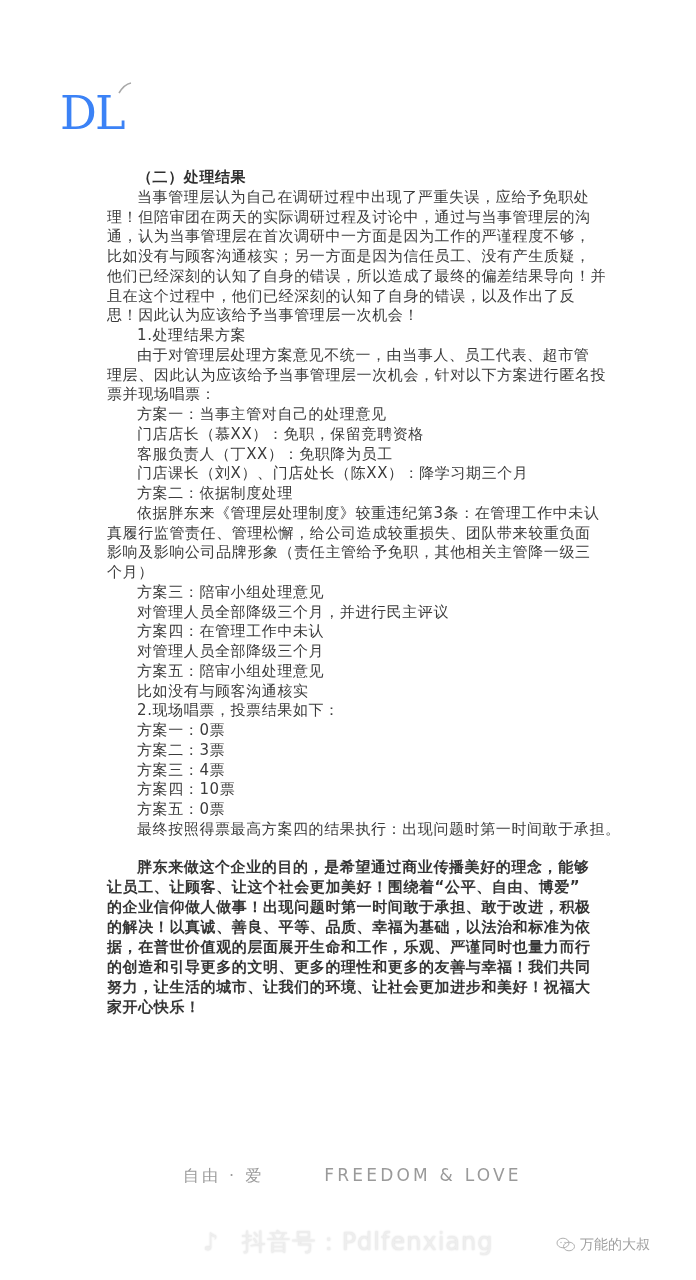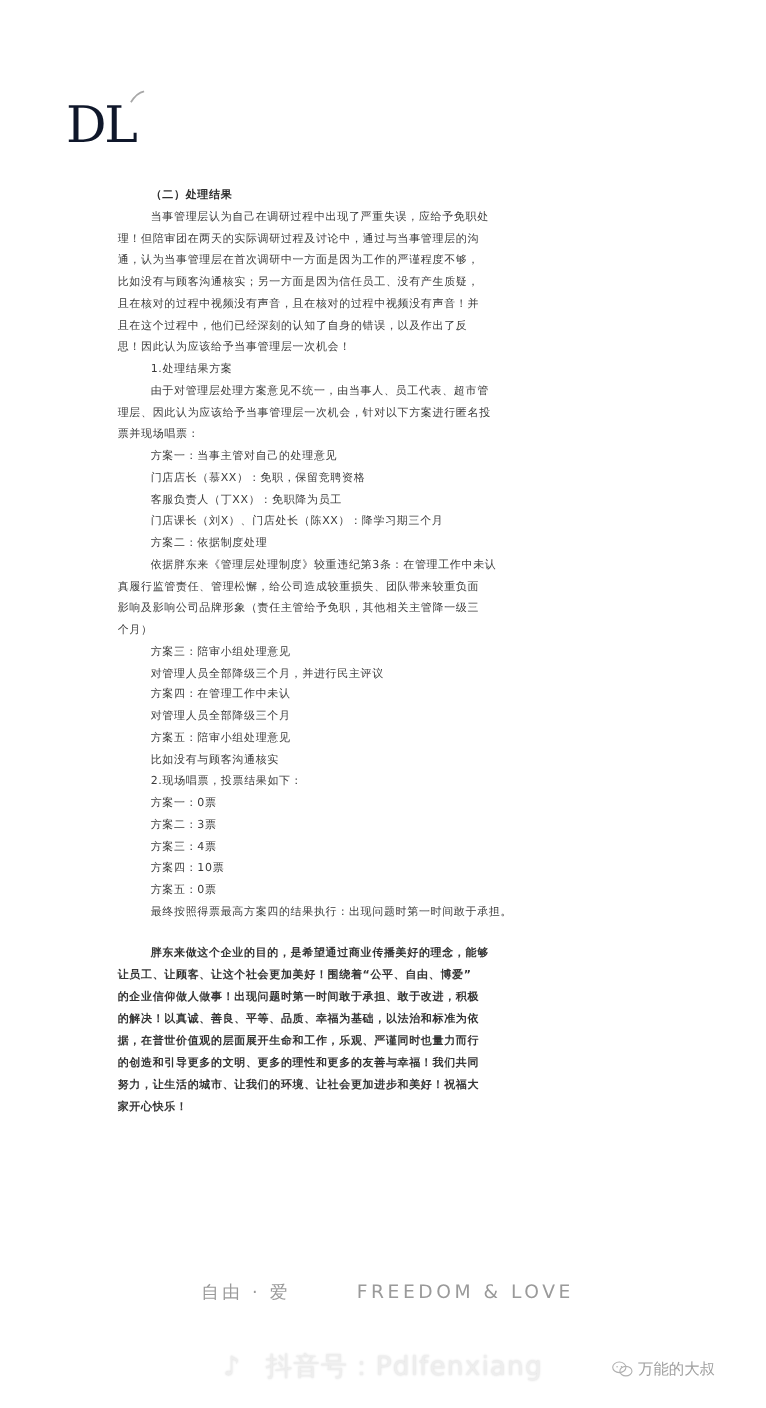--- a/index.html
+++ b/index.html
@@ -21,42 +21,42 @@
     top: 82px;
     width: 80px;
     height: 60px;
   }
   .logo-text {
     position: absolute;
     left: 0;
     top: 8px;
     font-family: "DejaVu Serif", "Liberation Serif", serif;
     font-size: 46px;
-    color: #0f172a;
+    color: #3b82f6;
     letter-spacing: -2px;
     line-height: 1;
   }
   .logo-accent {
     position: absolute;
     left: 58px;
     top: 0;
     width: 14px;
     height: 12px;
   }
   .doc {
     position: absolute;
     left: 107px;
     top: 168px;
     width: 484px;
   }
   .line {
     display: block;
     height: 19.75px;
     line-height: 19.75px;
-    font-size: 10px;
+    font-size: 15px;
     white-space: nowrap;
     letter-spacing: 0.6px;
     color: #3b3b3b;
   }
   .indent { padding-left: 30px; }
   .heading {
     font-weight: bold;
     padding-left: 30px;
     color: #2f2f2f;
   }
@@ -121,21 +121,21 @@
 </div>
 
 <div class="doc">
   <span class="line heading">（二）处理结果</span>
 
   <div>
     <span class="line indent">当事管理层认为自己在调研过程中出现了严重失误，应给予免职处</span>
     <span class="line">理！但陪审团在两天的实际调研过程及讨论中，通过与当事管理层的沟</span>
     <span class="line">通，认为当事管理层在首次调研中一方面是因为工作的严谨程度不够，</span>
     <span class="line">比如没有与顾客沟通核实；另一方面是因为信任员工、没有产生质疑，</span>
-    <span class="line">且在核对的过程中视频没有声音，且在核对的过程中视频没有声音！并</span>
+    <span class="line">他们已经深刻的认知了自身的错误，所以造成了最终的偏差结果导向！并</span>
     <span class="line">且在这个过程中，他们已经深刻的认知了自身的错误，以及作出了反</span>
     <span class="line">思！因此认为应该给予当事管理层一次机会！</span>
   </div>
 
   <span class="line indent">1.处理结果方案</span>
 
   <div>
     <span class="line indent">由于对管理层处理方案意见不统一，由当事人、员工代表、超市管</span>
     <span class="line">理层、因此认为应该给予当事管理层一次机会，针对以下方案进行匿名投</span>
     <span class="line">票并现场唱票：</span>

